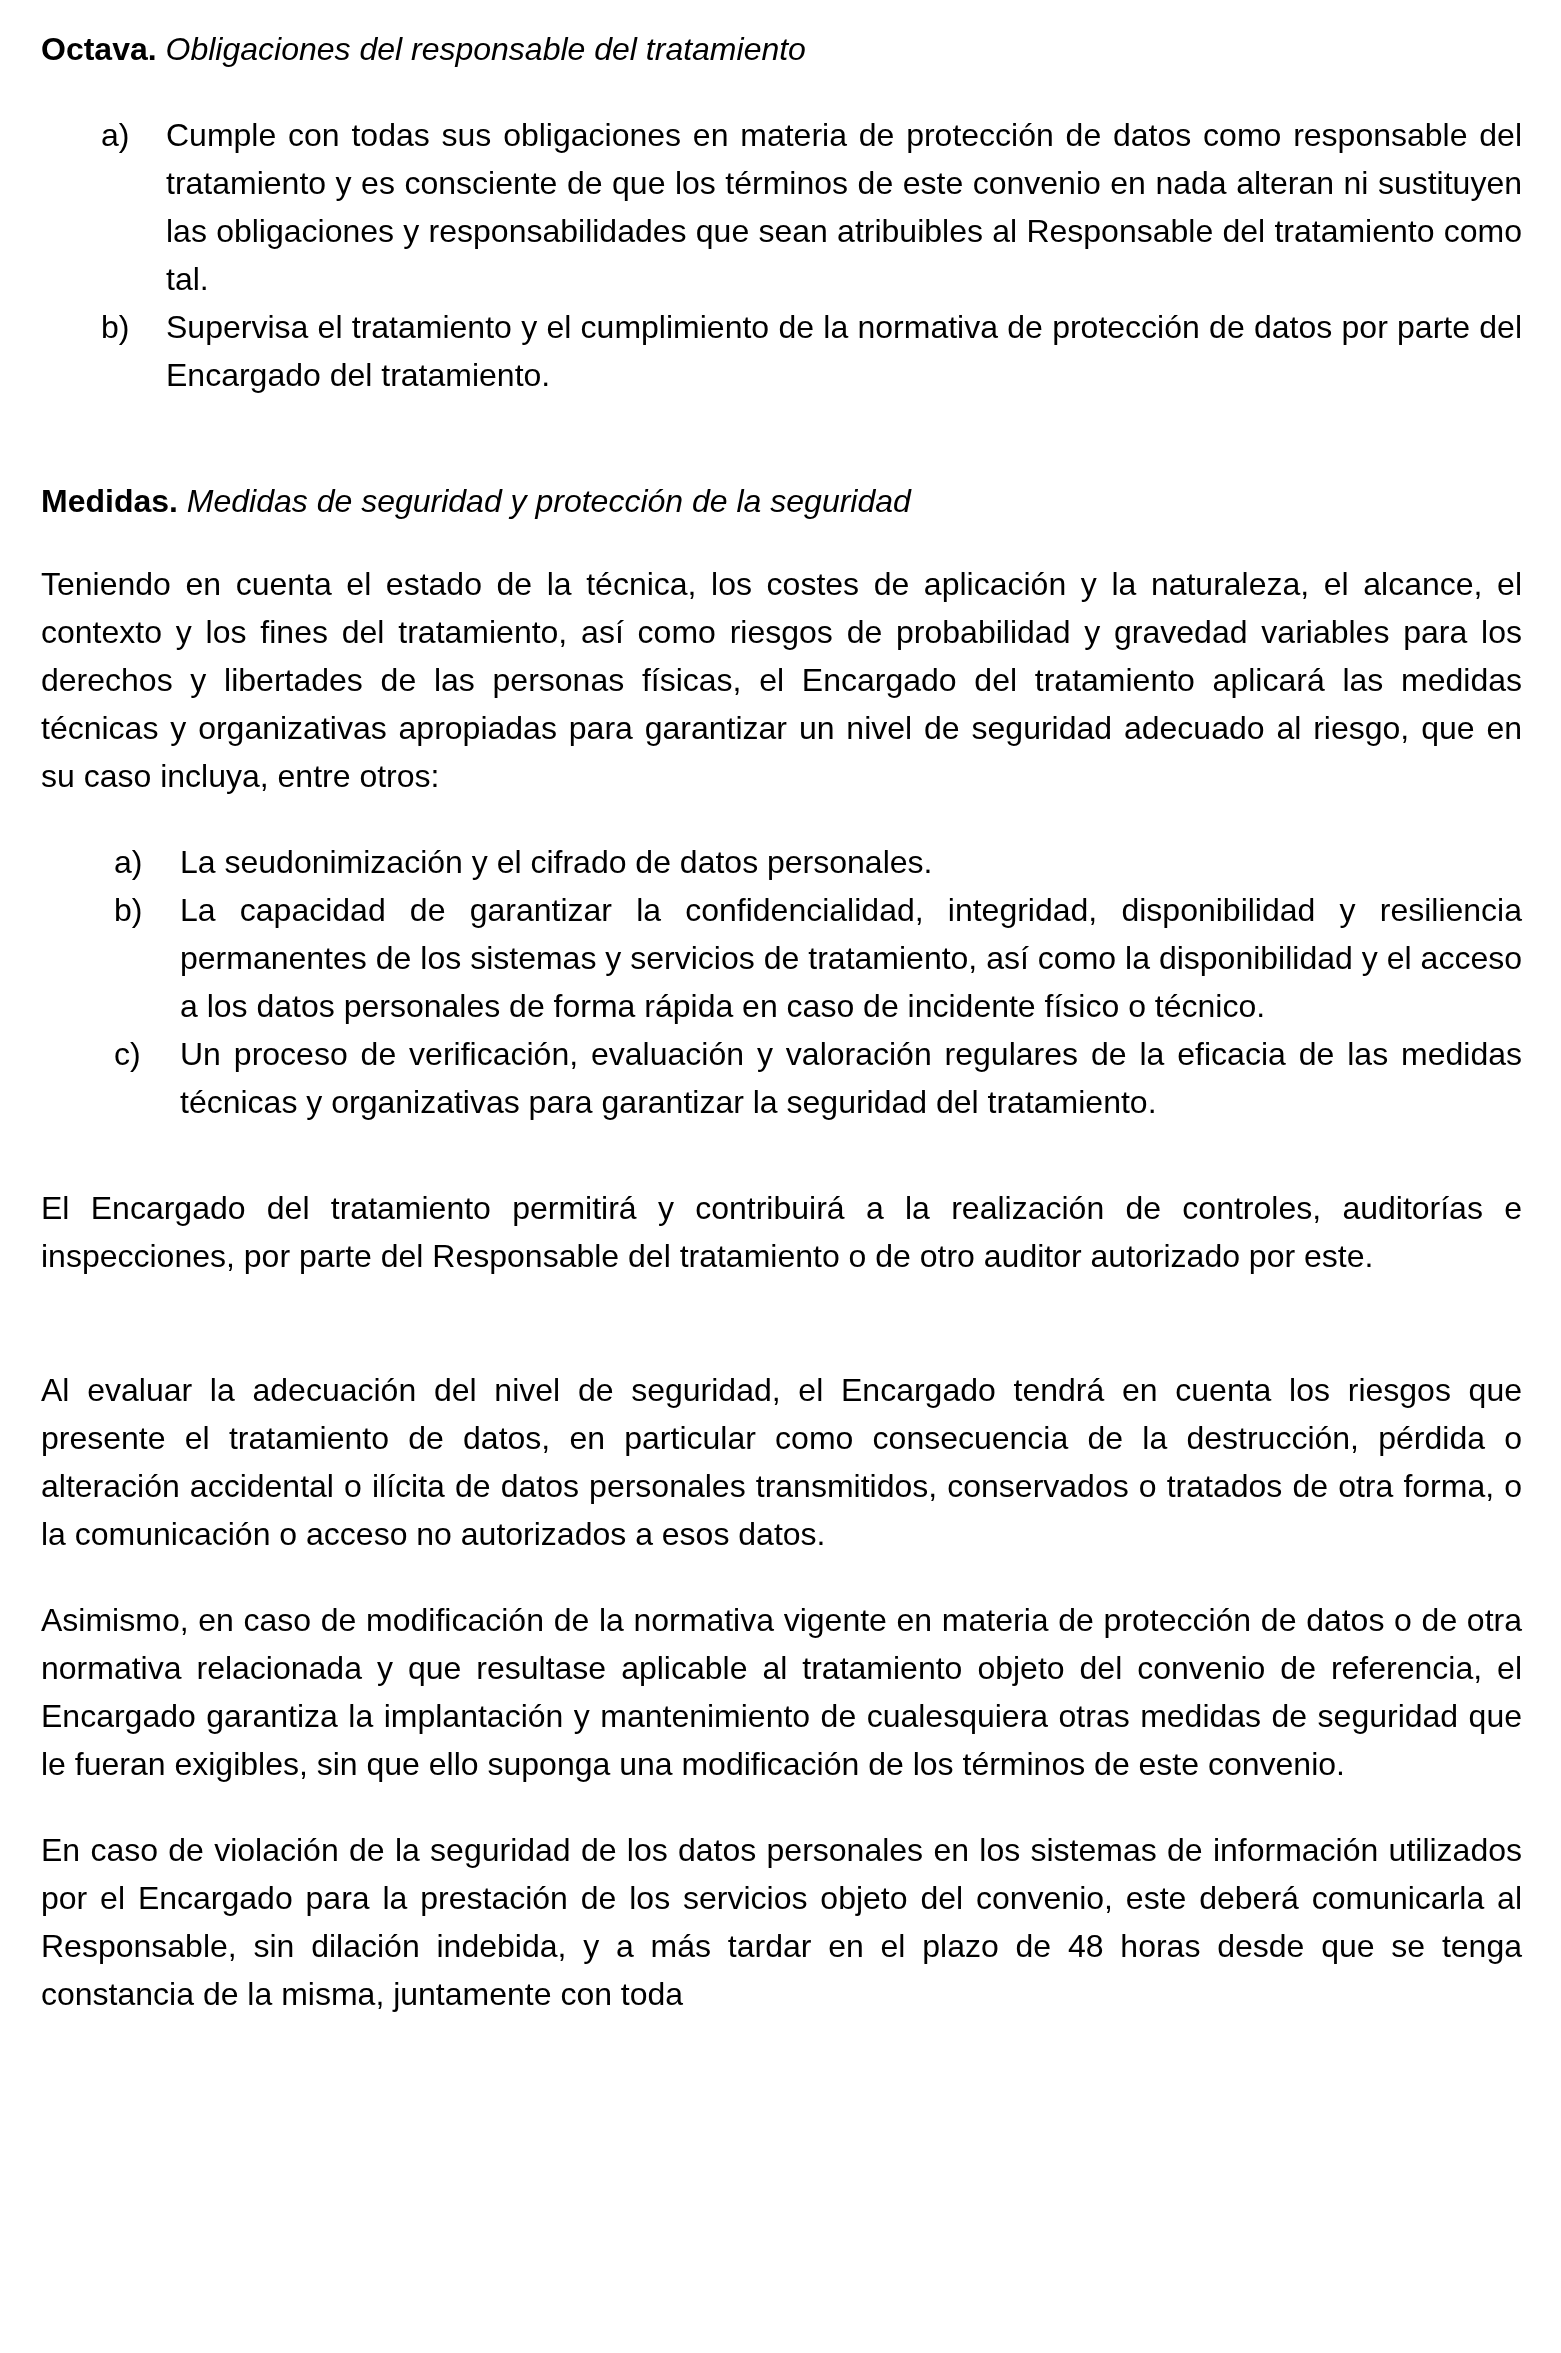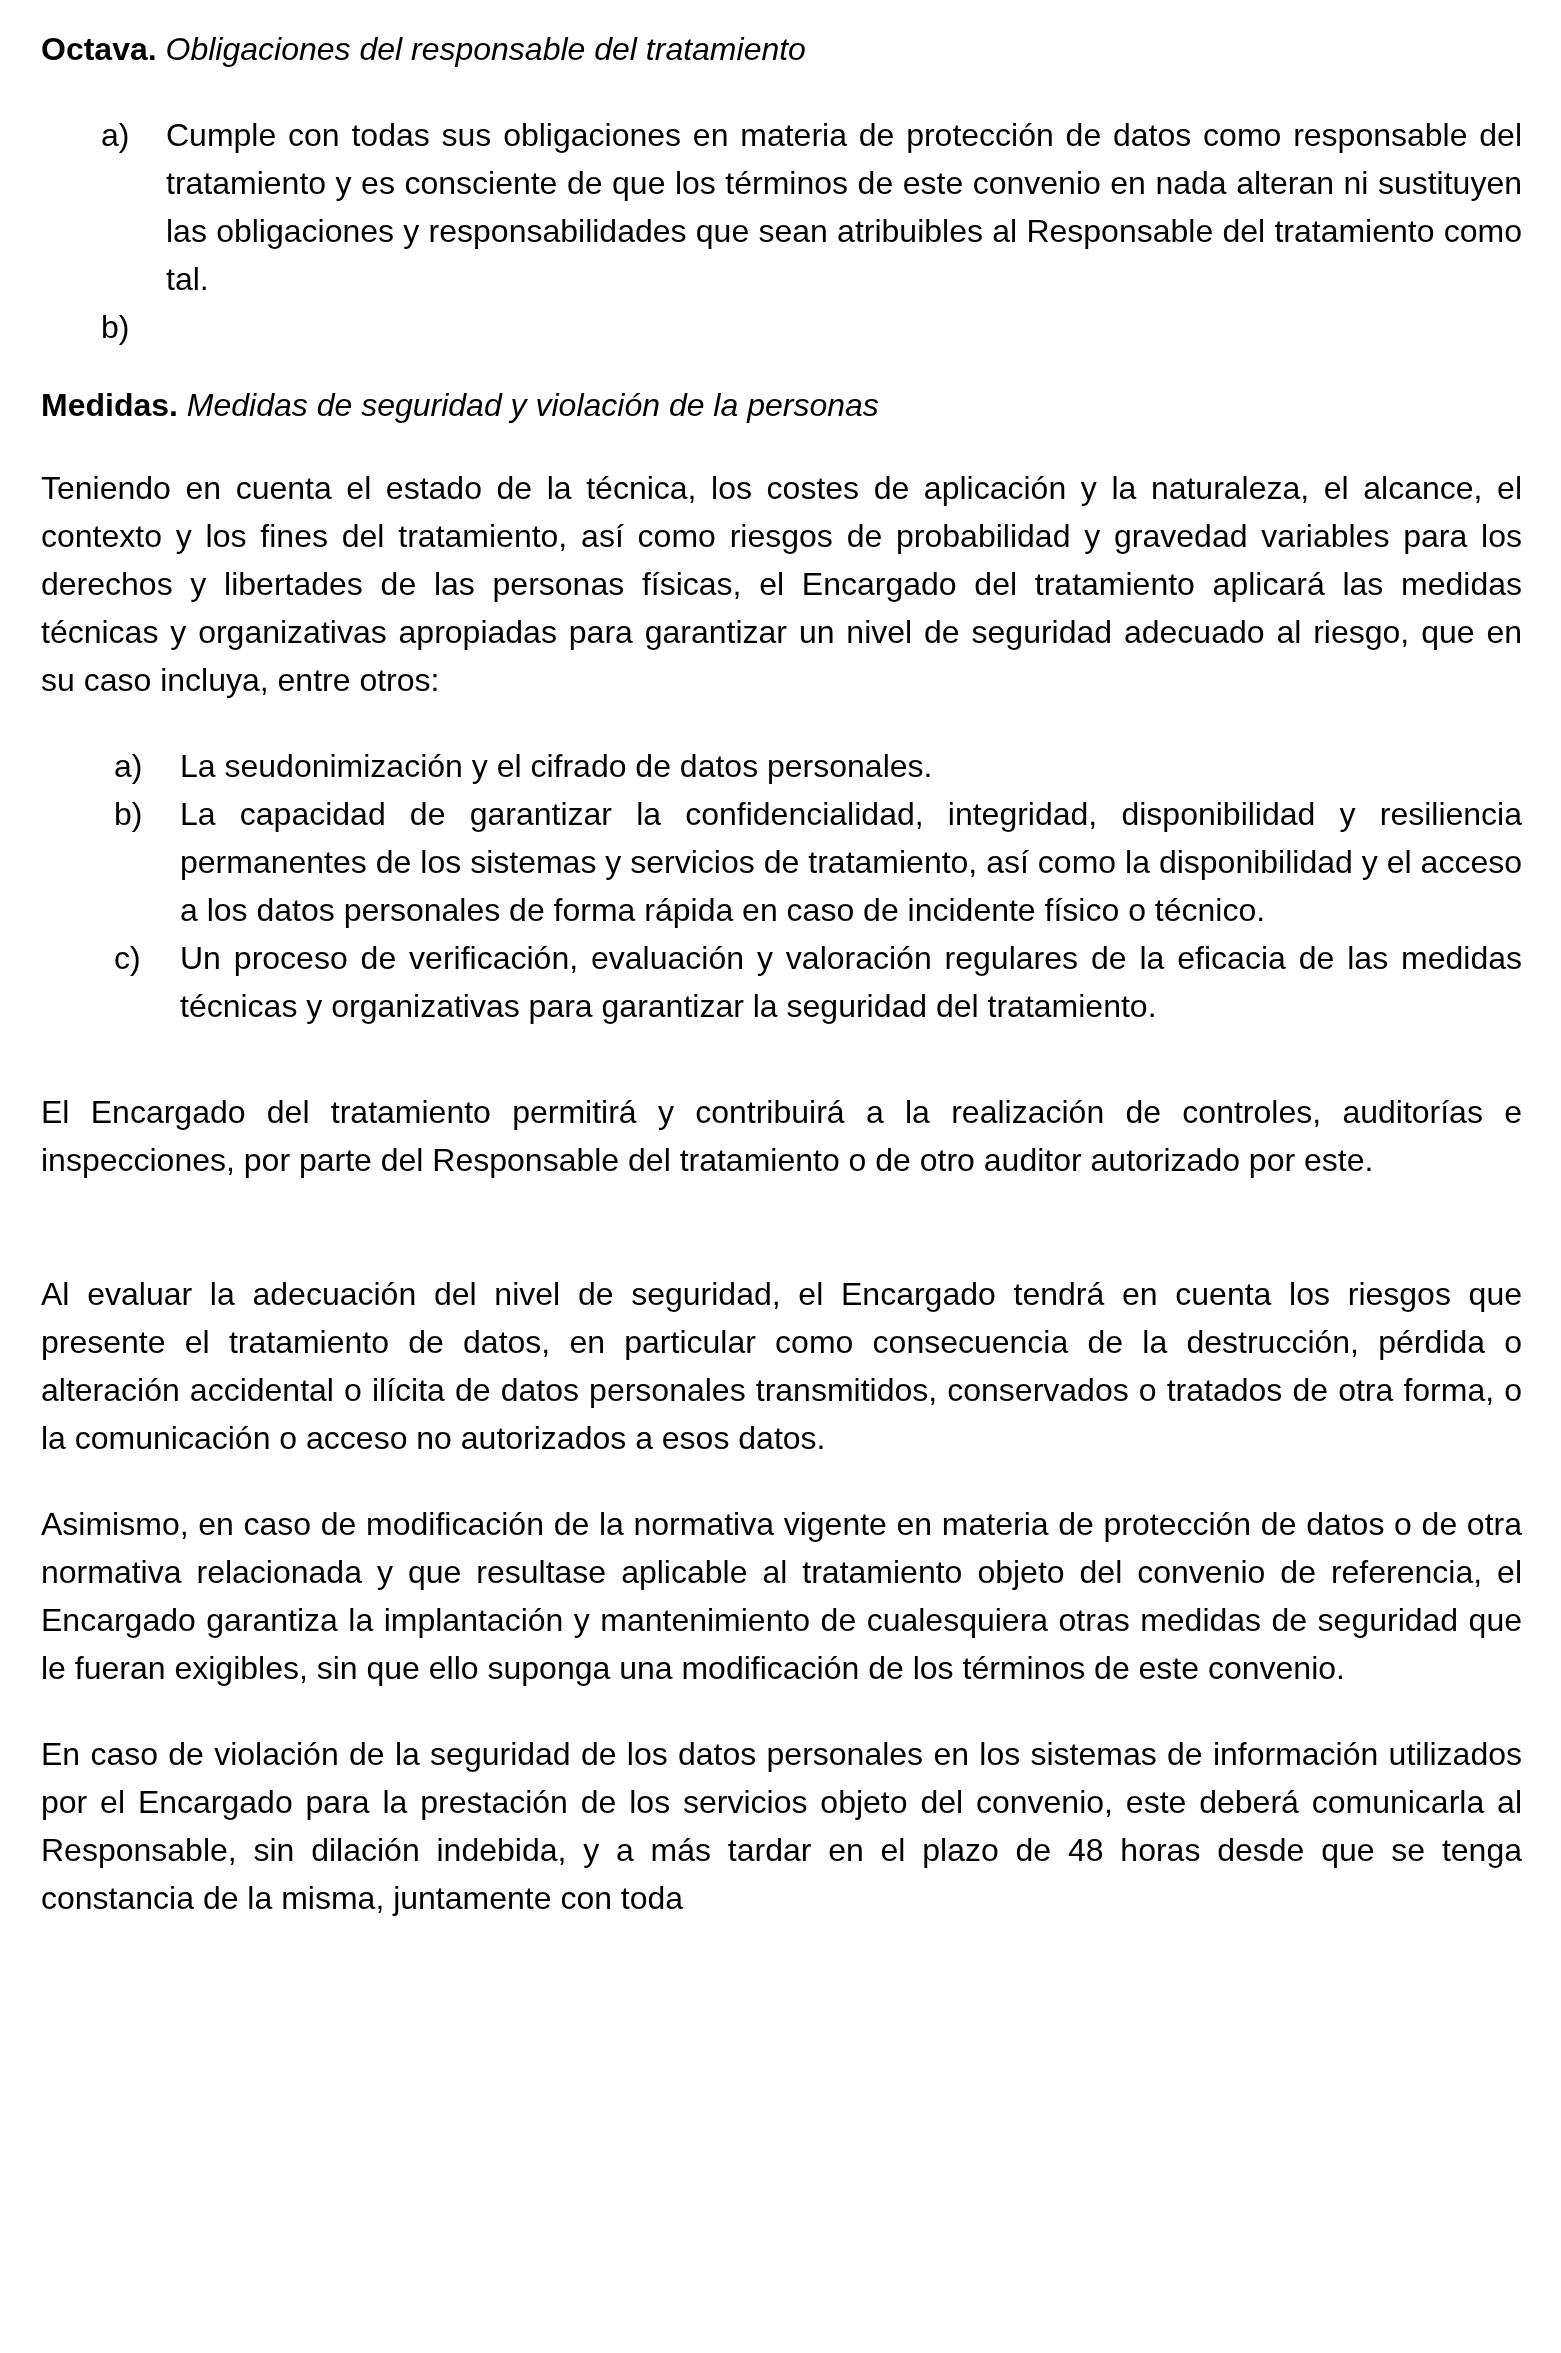--- a/index.html
+++ b/index.html
@@ -70,27 +70,28 @@
   </h2>
 
 
   <ul class="doc-list list-octava">
     <li class="li">
       <span class="marker">a)</span>
       <span>Cumple con todas sus obligaciones en materia de protección de datos como responsable del tratamiento y es consciente de que los términos de este convenio en nada alteran ni sustituyen las obligaciones y responsabilidades que sean atribuibles al Responsable del tratamiento como tal.</span>
     </li>
     <li class="li">
       <span class="marker">b)</span>
+      <span>Supervisa el tratamiento y el cumplimiento de la normativa de protección de datos por parte del Encargado del tratamiento.</span>
     </li>
   </ul>
 
   <h2 class="heading heading-novena">
     <span class="heading-number">Medidas.</span>
     <span> </span>
-    <span class="heading-title">Medidas de seguridad y violación de la personas</span>
+    <span class="heading-title">Medidas de seguridad y protección de la seguridad</span>
   </h2>
 
   <p class="intro-para">Teniendo en cuenta el estado de la técnica, los costes de aplicación y la naturaleza, el alcance, el contexto y los fines del tratamiento, así como riesgos de probabilidad y gravedad variables para los derechos y libertades de las personas físicas, el Encargado del tratamiento aplicará las medidas técnicas y organizativas apropiadas para garantizar un nivel de seguridad adecuado al riesgo, que en su caso incluya, entre otros:</p>
 
   <ul class="doc-list list-novena">
     <li class="li">
       <span class="marker">a)</span>
       <span>La seudonimización y el cifrado de datos personales.</span>
     </li>
     <li class="li">

